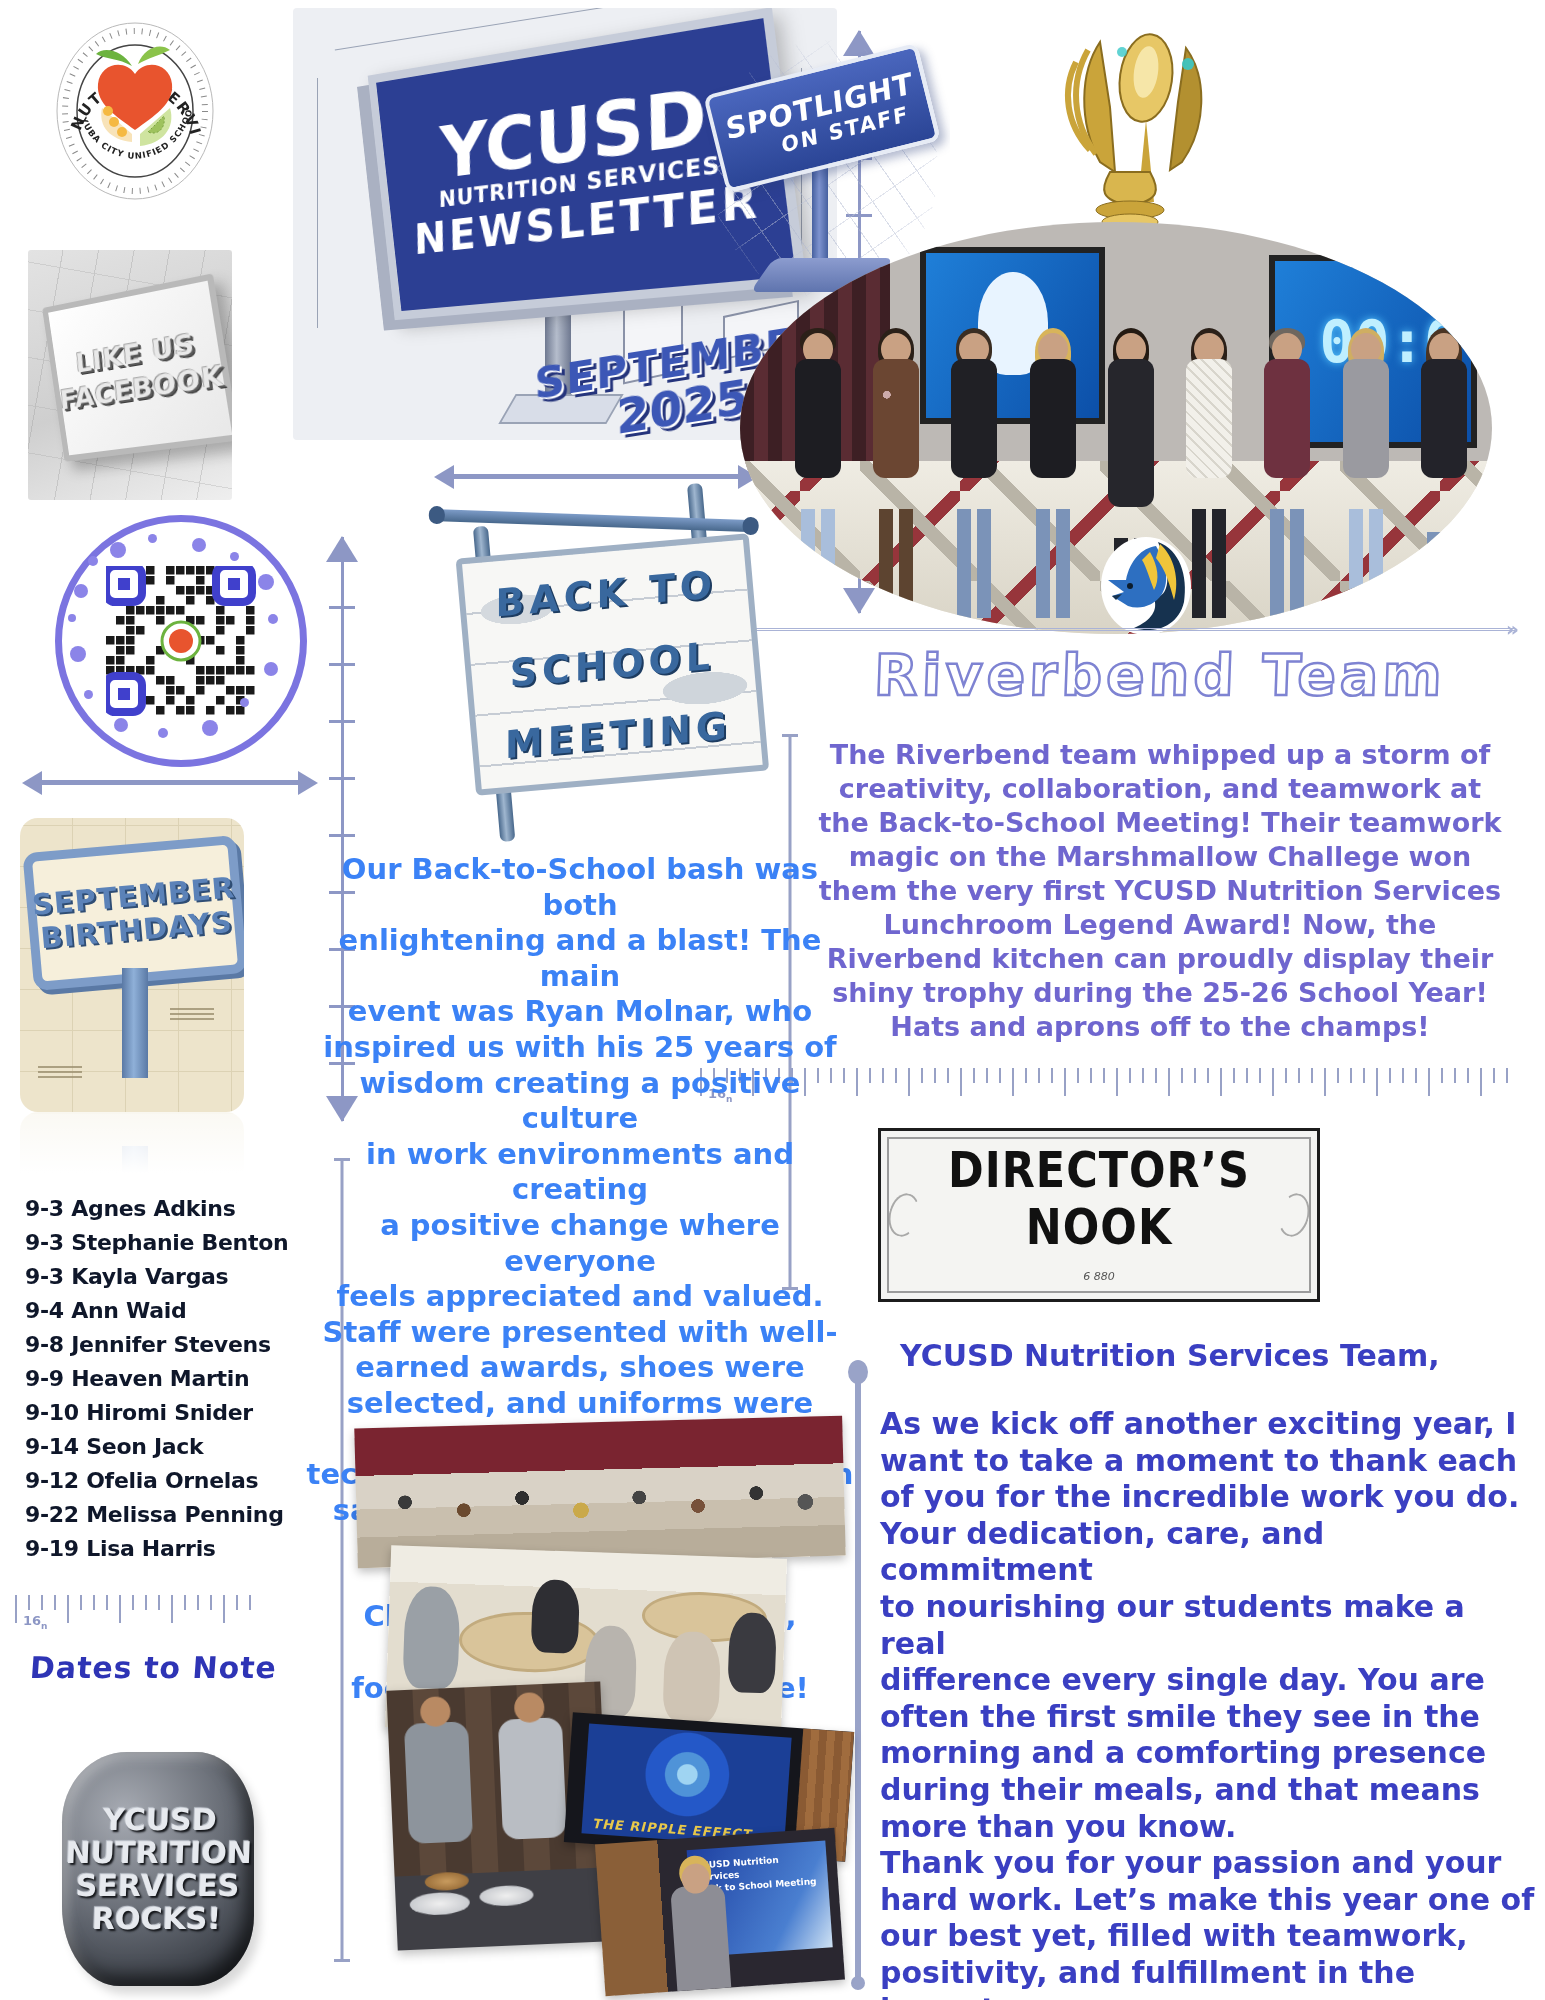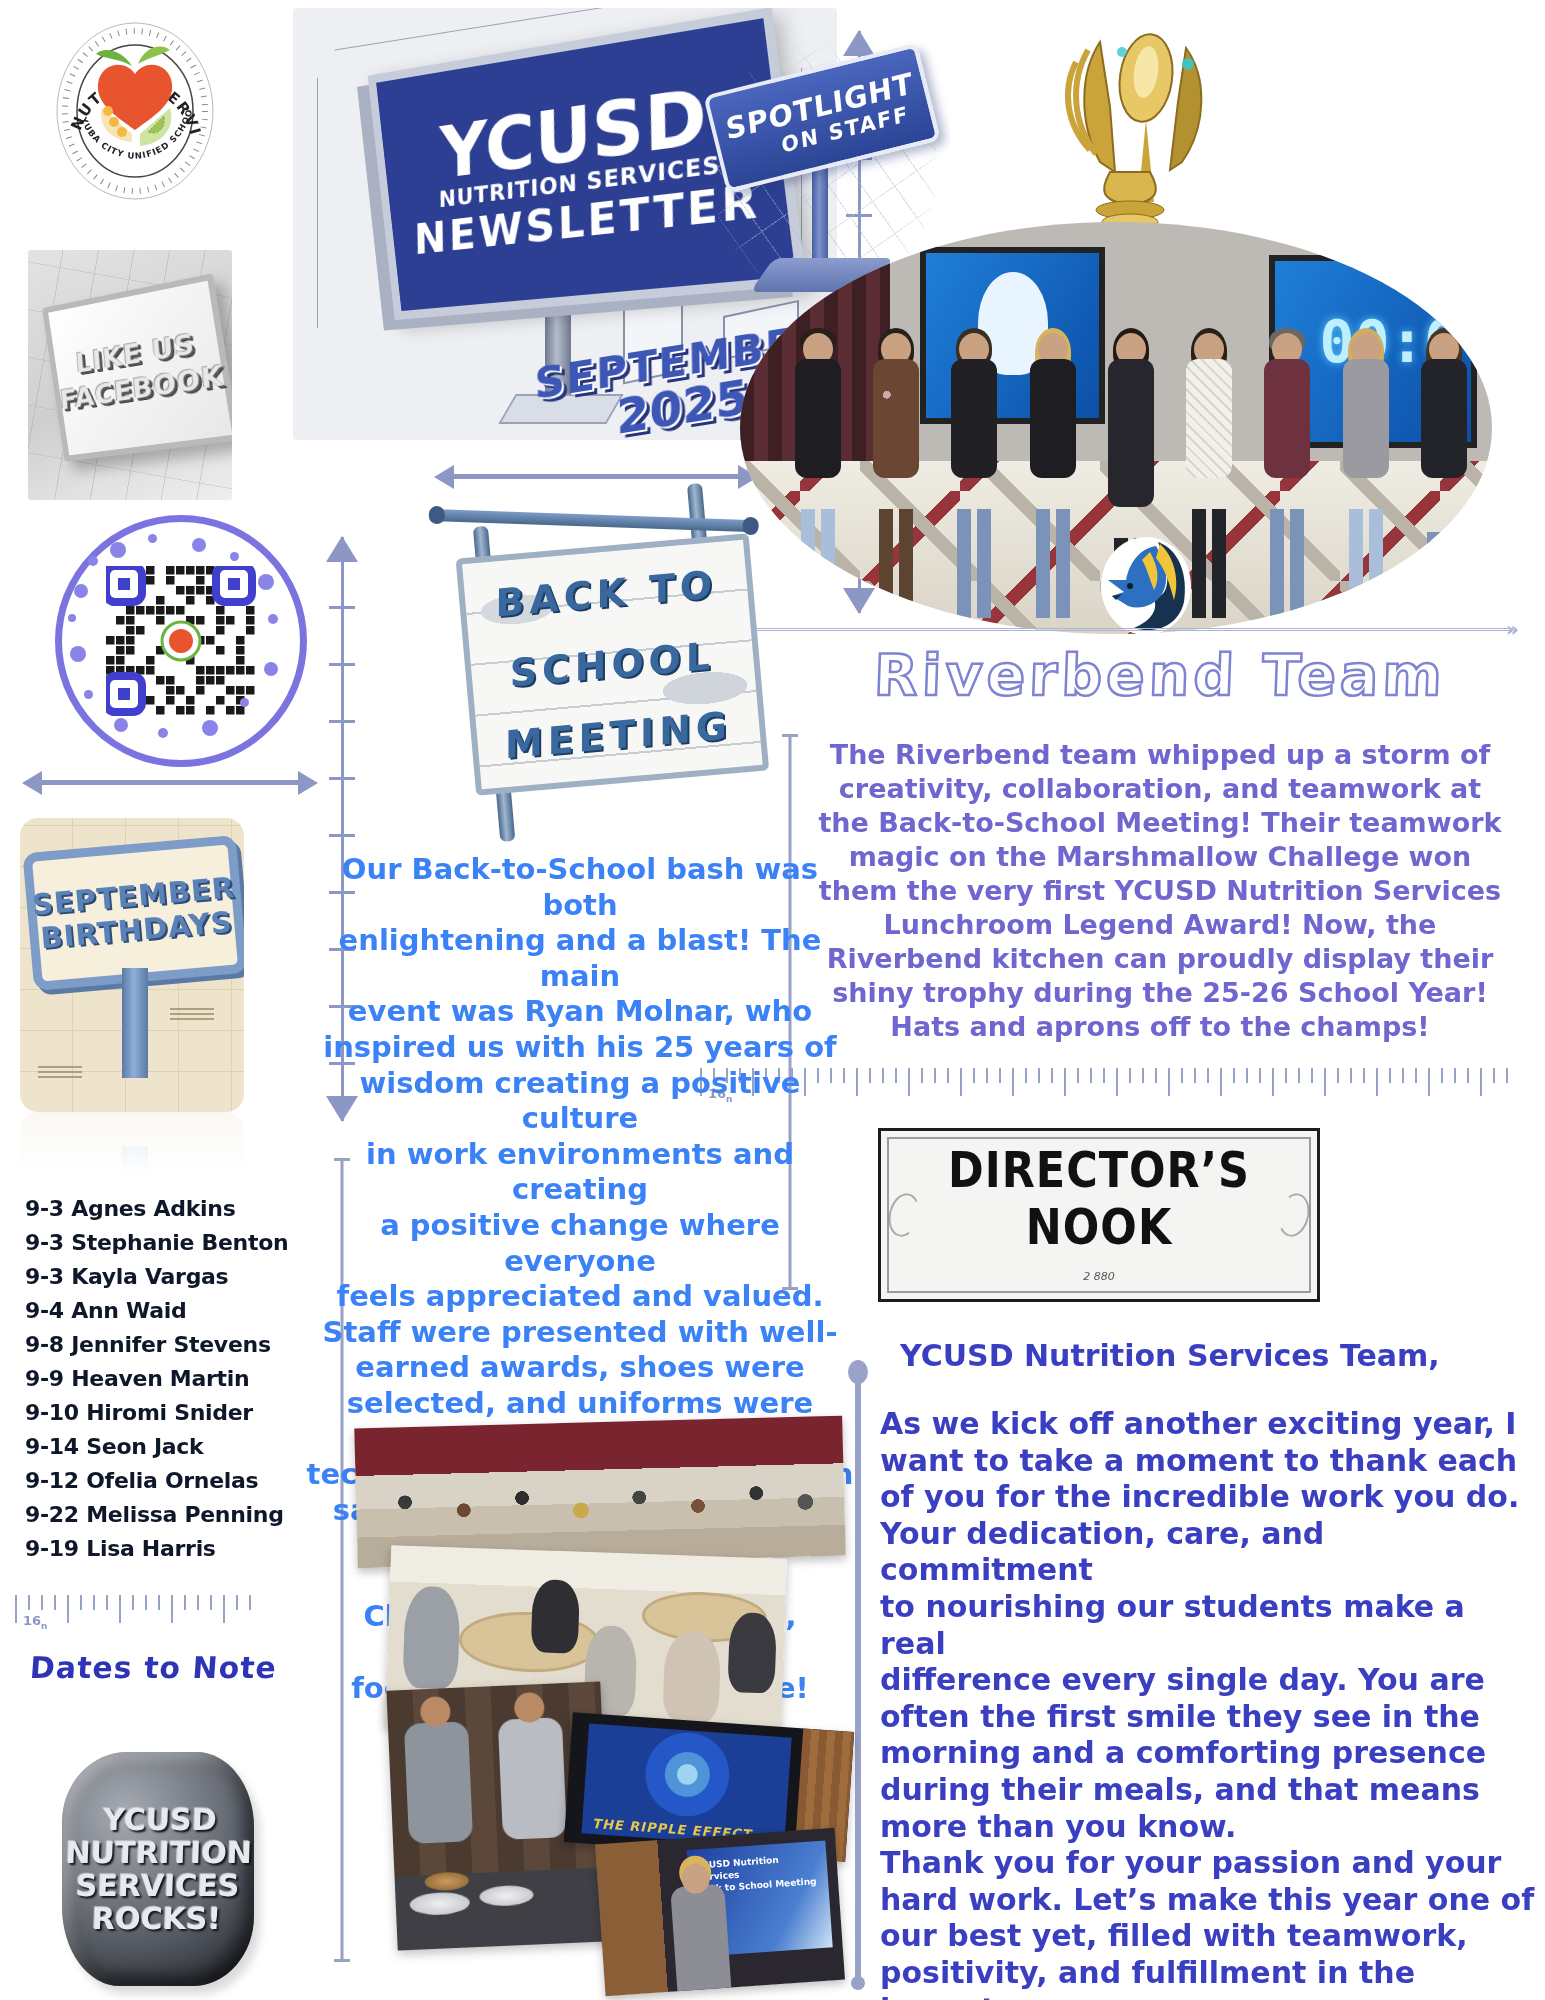--- a/index.html
+++ b/index.html
@@ -601,21 +601,21 @@
 
   <div class="ruler" style="left:700px;top:1068px;width:818px;">
     <span class="rlabel"><span>16</span><em>n</em></span>
   </div>
 
   <div class="abs nook">
     <div class="curl l"></div>
     <div class="curl r"></div>
     <div class="inner">
       <div class="title">DIRECTOR’S NOOK</div>
-      <div class="dim">2 880</div>
+      <div class="dim">6 880</div>
     </div>
   </div>
 
   <div class="abs greeting">YCUSD Nutrition Services Team,</div>
   <div class="dotline" style="left:849px;top:1366px;height:620px;">
       <div class="bar"></div>
     </div>
   <div class="abs letter pre">As we kick off another exciting year, I
 want to take a moment to thank each
 of you for the incredible work you do.

